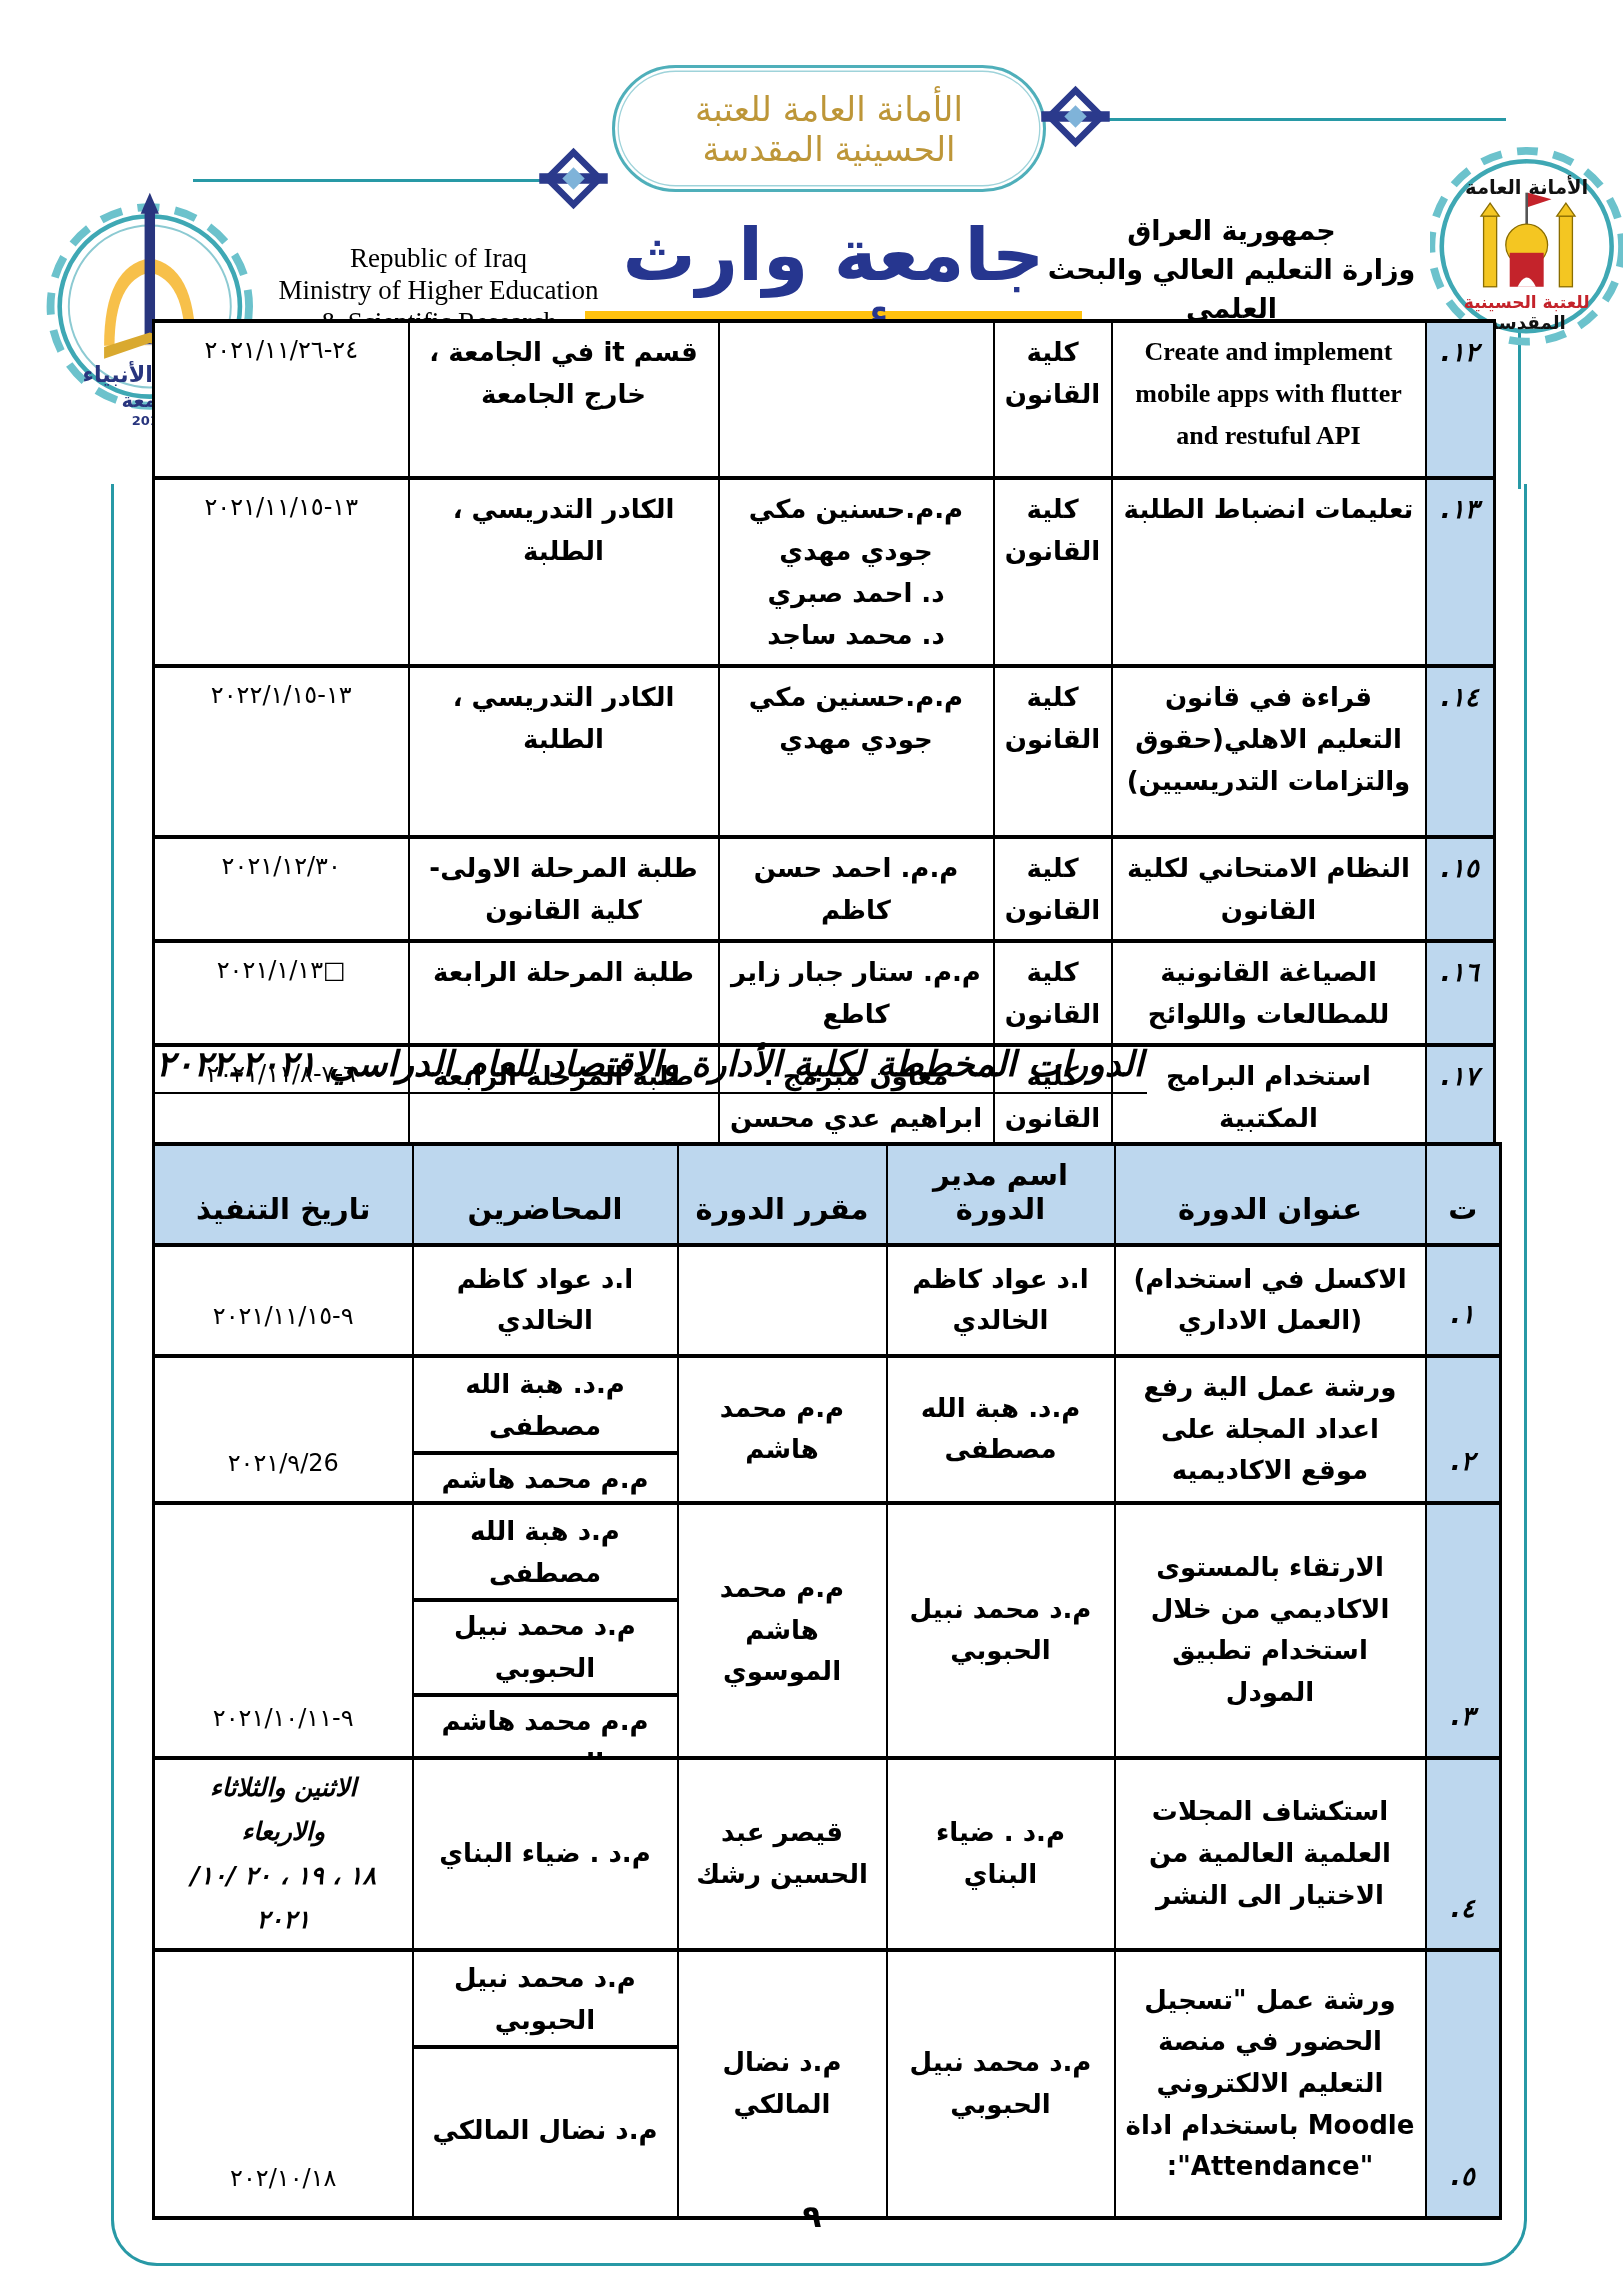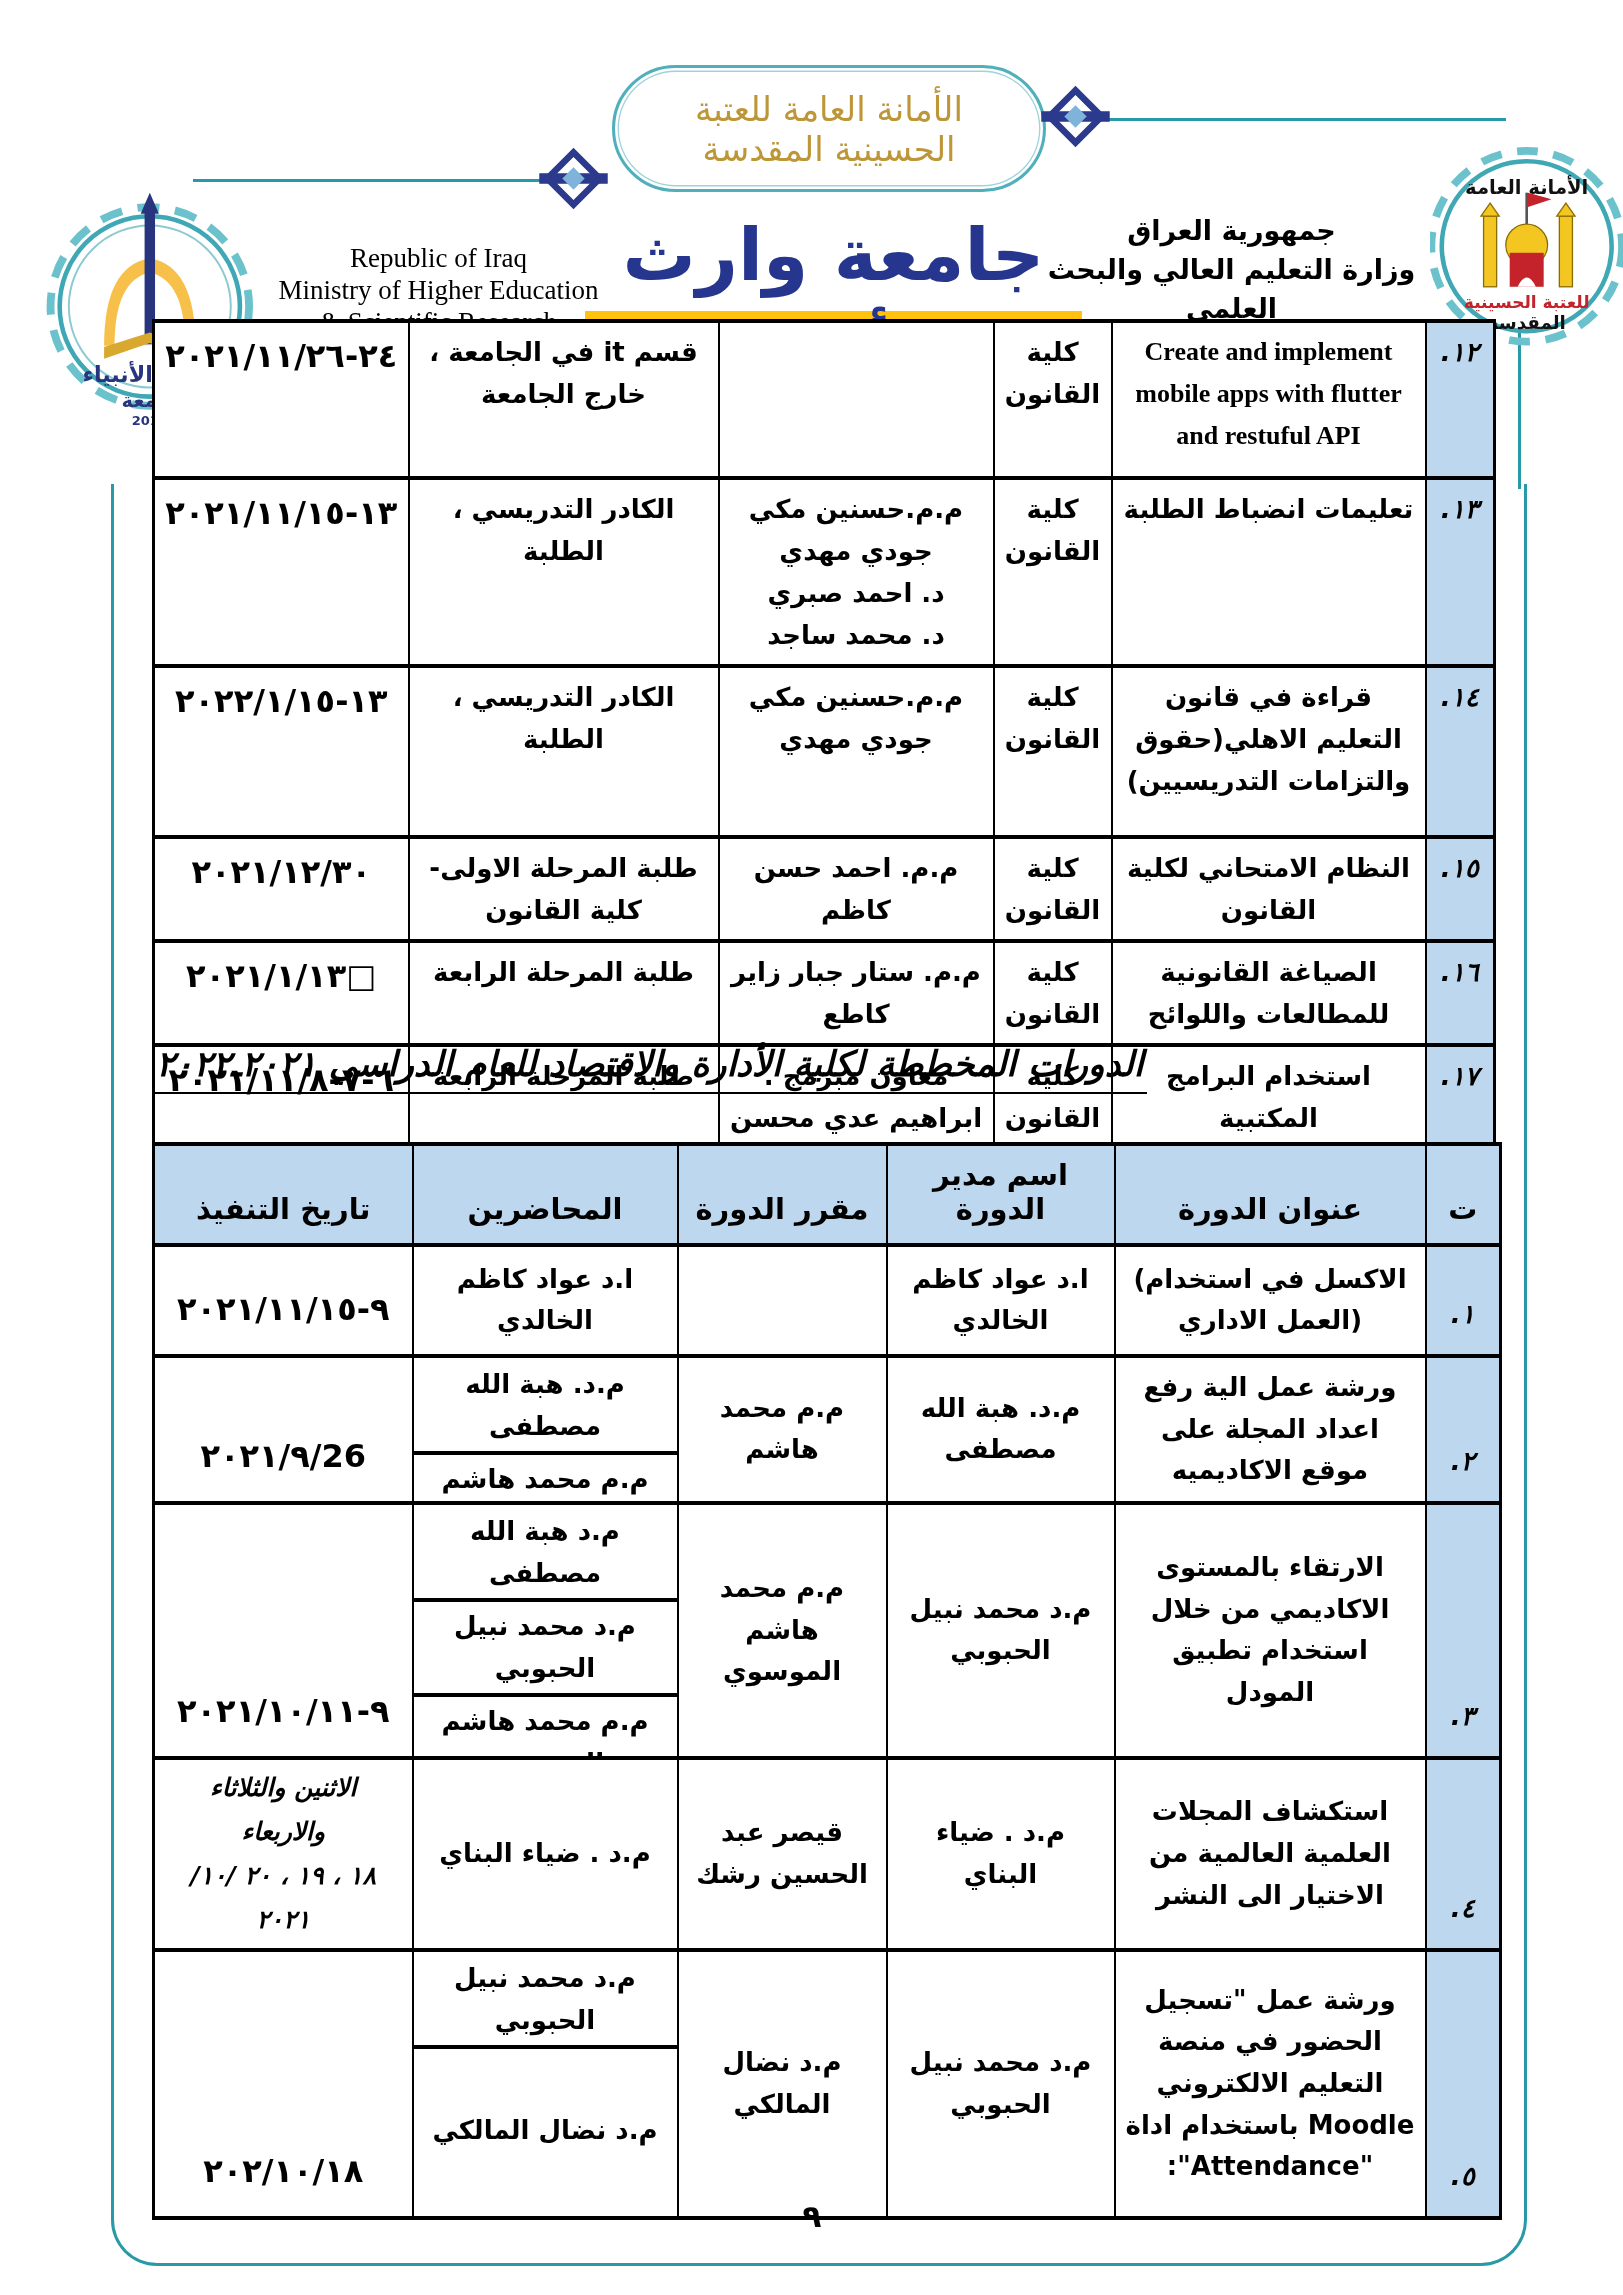--- a/index.html
+++ b/index.html
@@ -56,21 +56,21 @@
   .tbl{border-collapse:collapse;table-layout:fixed;background:#fff;border:3.9px solid #000;}
   .tbl td,.tbl th{border:2px solid #000;border-top-width:4.6px;border-bottom-width:4.6px;
       box-sizing:border-box;font-weight:bold;text-align:center;overflow:hidden;}
   #table1{position:absolute;left:152px;top:319px;width:1341px;direction:rtl;}
   #table1 td{vertical-align:top;padding:7.9px 9.2px;font-size:26px;line-height:1.62;}
   #table2{position:absolute;left:152px;top:1142px;width:1346px;direction:rtl;}
   #table2 td{vertical-align:middle;padding:6.5px 9.2px;font-size:26px;line-height:1.6;text-align:center;}
   #table2 th{background:var(--lb);font-size:29px;padding:11.8px 5.2px;vertical-align:bottom;padding-bottom:17px;}
   .numcell{background:var(--lb);font-size:27.5px;font-style:italic;}
   #table2 .numcell,#table2 .datecell{vertical-align:bottom;padding-bottom:18.3px;}
-  .dnum{direction:ltr;unicode-bidi:bidi-override;font-size:32px;font-weight:bold;}
+  .dnum{direction:ltr;unicode-bidi:bidi-override;font-size:24px;font-weight:normal;}
   .dmix{direction:rtl;white-space:pre-line;font-size:25px;font-weight:bold;line-height:1.75;font-style:italic;}
   .pre{white-space:pre-line;}
   .ttl-en{direction:ltr;font-family:"Liberation Serif",serif;font-size:29px;line-height:1.5;}
   .stackcell{padding:0 !important;}
   .stack{display:flex;flex-direction:column;width:100%;}
   .sub{display:flex;align-items:center;justify-content:center;border-bottom:4.6px solid #000;
        padding:3.9px 7.9px;box-sizing:border-box;}
   .sub:last-child{border-bottom:none;}
 
   .sec-title{position:absolute;left:152px;top:1044px;width:1346px;text-align:left;direction:rtl;

